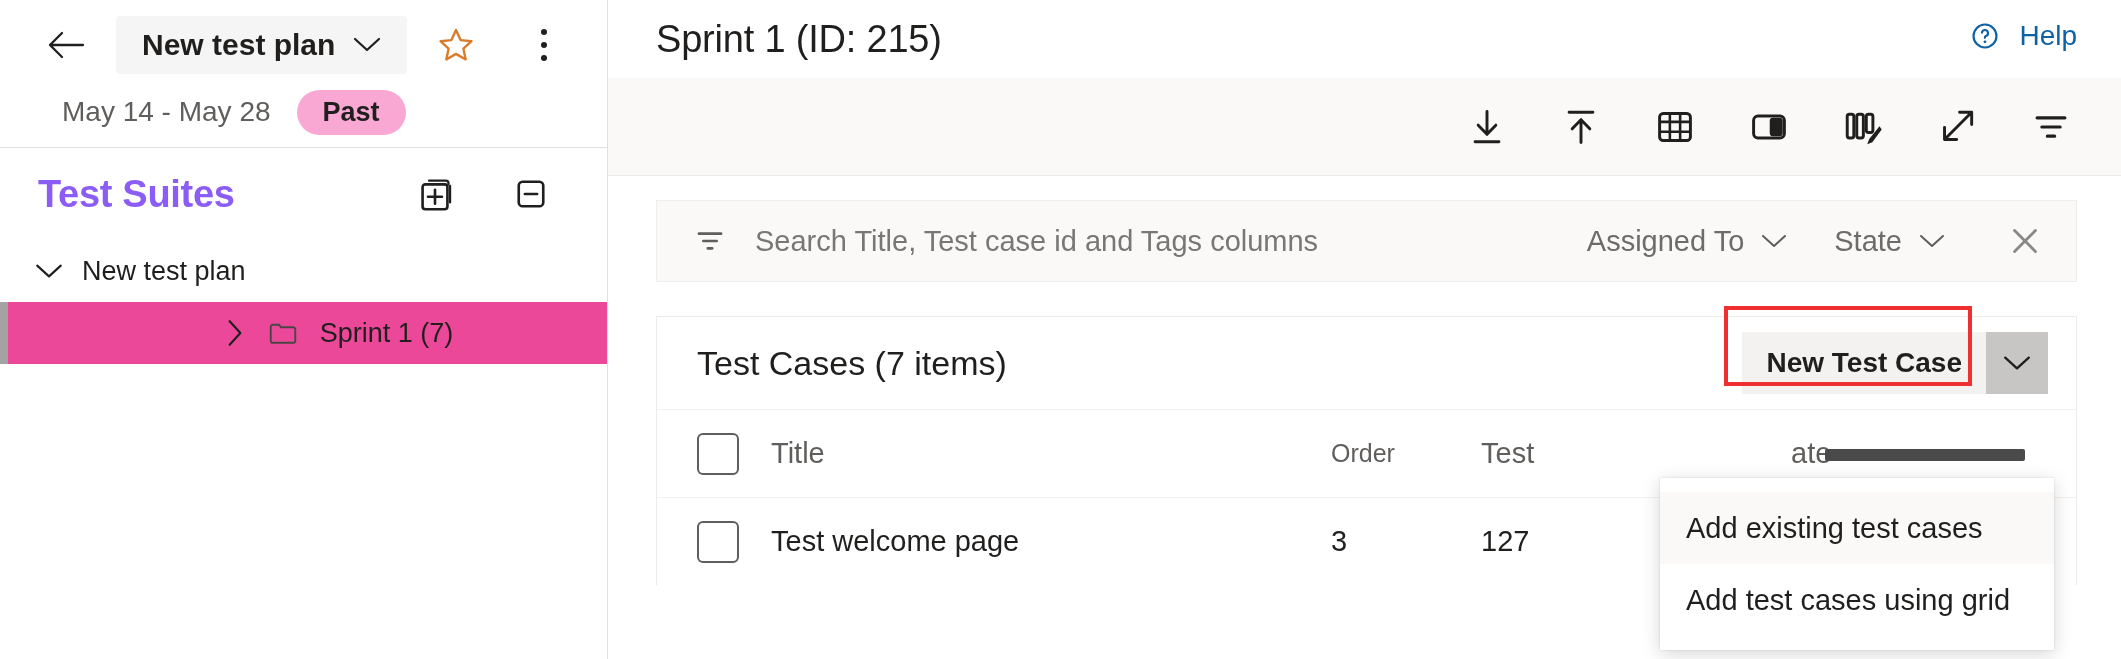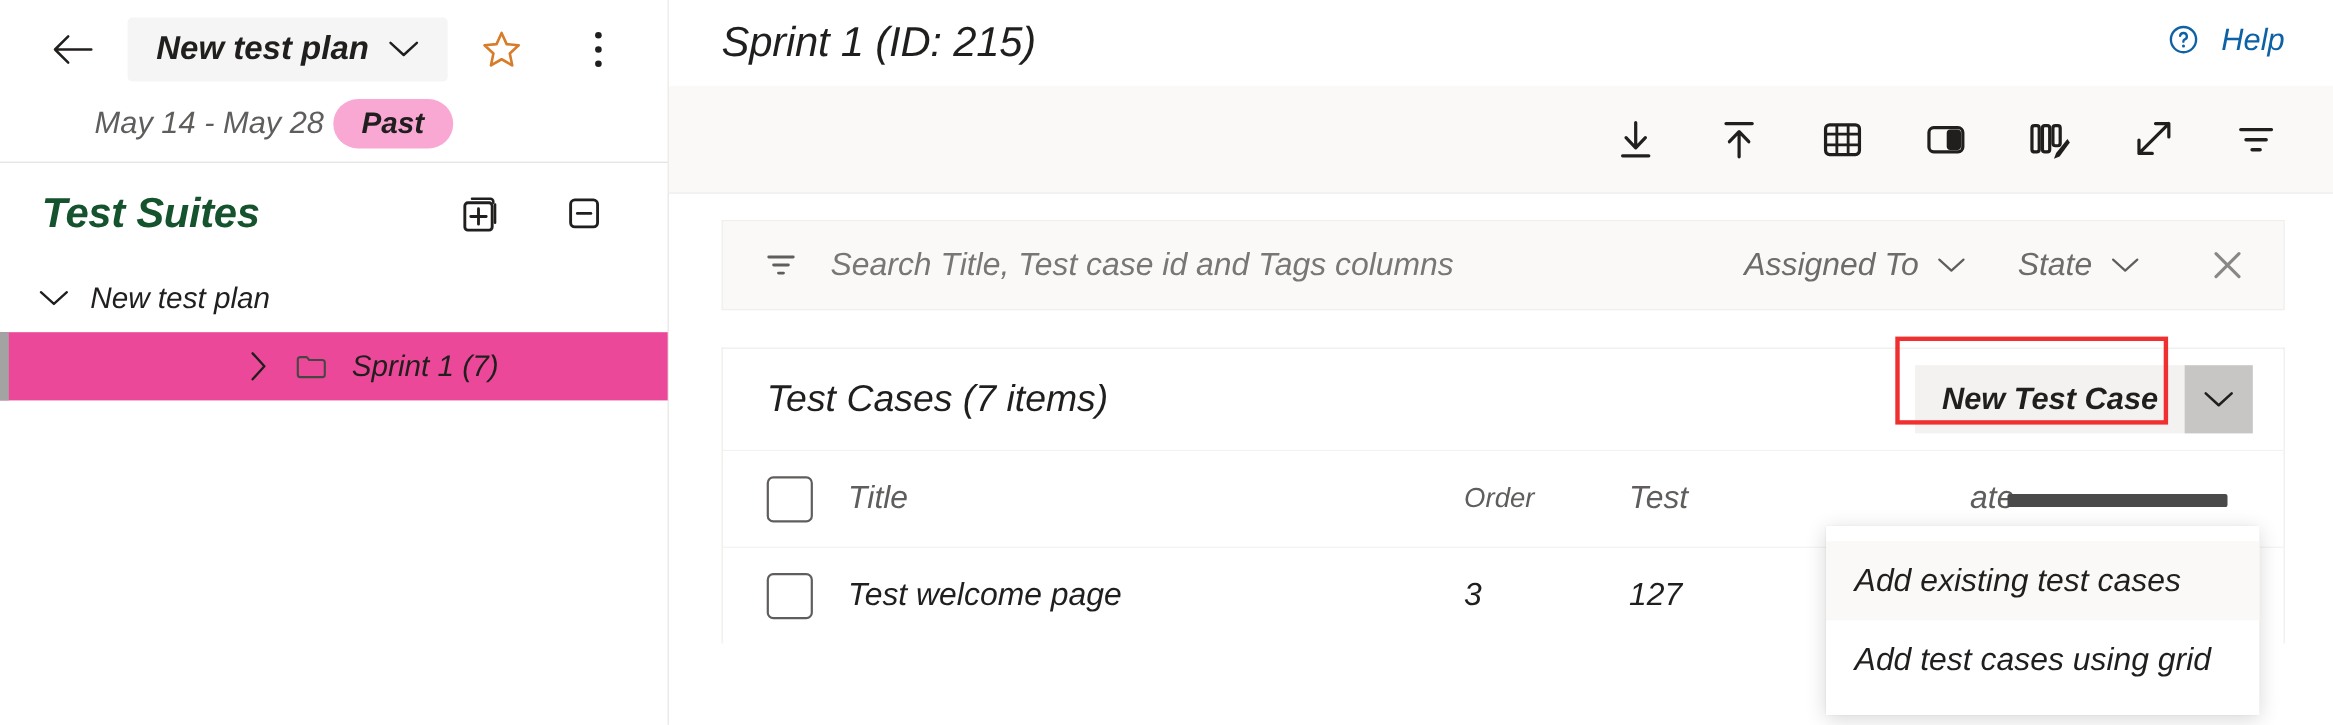--- a/index.html
+++ b/index.html
@@ -3,21 +3,21 @@
 <meta charset="utf-8">
 <style>
   * { box-sizing: border-box; margin: 0; padding: 0; }
   html, body {
     width: 2121px; height: 659px;
     font-family: "Liberation Sans", sans-serif;
     background: #ffffff;
     overflow: hidden;
     color: #1b1a19;
   }
-  .app { display: flex; width: 2121px; height: 659px; position: relative; font-style: italic; }
+  .app { display: flex; width: 2121px; height: 659px; position: relative; }
 
   
   .left-pane {
     width: 608px; height: 659px;
     background: #ffffff;
     border-right: 1px solid #e1dfdd;
     display: flex; flex-direction: column;
     flex: 0 0 608px;
   }
   .plan-header {
@@ -37,32 +37,32 @@
     background: #f5f5f5; border-radius: 4px;
     height: 58px; padding: 0 26px; margin-left: 22px;
     cursor: pointer;
   }
   .plan-chip-label { font-size: 30px; font-weight: 600; color: #201f1e; white-space: nowrap; }
   .star-btn { margin-left: 24px; width: 50px; height: 50px; display:flex; align-items:center; justify-content:center; cursor:pointer; }
   .more-btn { margin-left: auto; margin-right: 40px; width: 46px; height: 52px; display:flex; align-items:center; justify-content:center; cursor:pointer; }
   .dot { width: 6px; height: 6px; border-radius: 50%; background: #201f1e; display:block; }
   .dots { display: flex; flex-direction: column; gap: 7px; align-items: center; }
 
-  .plan-row2 { display: flex; align-items: center; height: 56px; padding-left: 86px; gap: 8px; }
+  .plan-row2 { display: flex; align-items: center; height: 56px; padding-left: 62px; gap: 26px; }
   .date-range { font-size: 28px; color: #605e5c; white-space: nowrap; }
   .past-badge {
     background: #f9a8d4; color: #201f1e; font-size: 27px; font-weight: 600;
     border-radius: 26px; padding: 9px 26px; line-height: 1;
   }
 
   .suites-header {
     display: flex; align-items: center; height: 92px;
     padding: 0 52px 0 38px;
   }
-  .suites-title { font-size: 38px; font-weight: 700; color: #14532d; letter-spacing: -0.3px; }
+  .suites-title { font-size: 38px; font-weight: 700; color: #8b5cf6; letter-spacing: -0.3px; }
   .suites-actions { margin-left: auto; display: flex; align-items: center; gap: 48px; }
   .icon-btn { width: 48px; height: 48px; display:flex; align-items:center; justify-content:center; cursor: pointer; border-radius: 3px; }
 
   .tree { display: flex; flex-direction: column; }
   .tree-row {
     display: flex; align-items: center; height: 62px;
     padding-left: 22px; gap: 18px; cursor: pointer;
     border-left: 6px solid transparent;
   }
   .tree-row.root { padding-left: 28px; }

